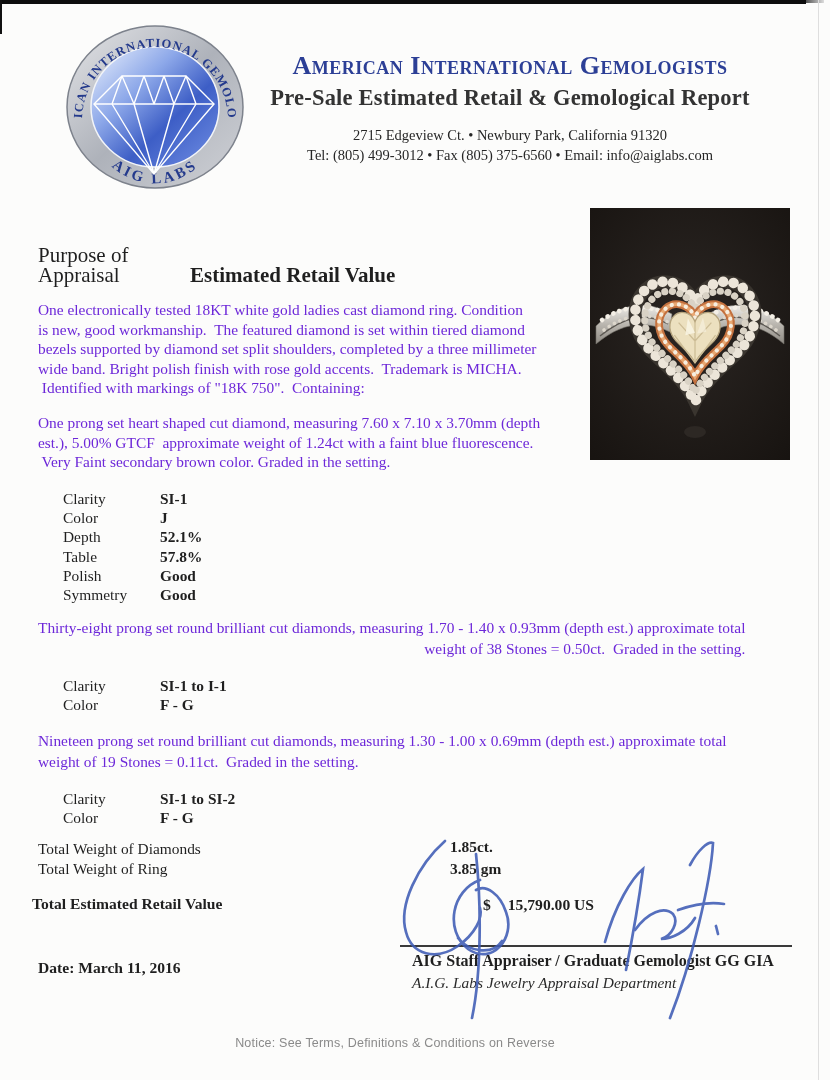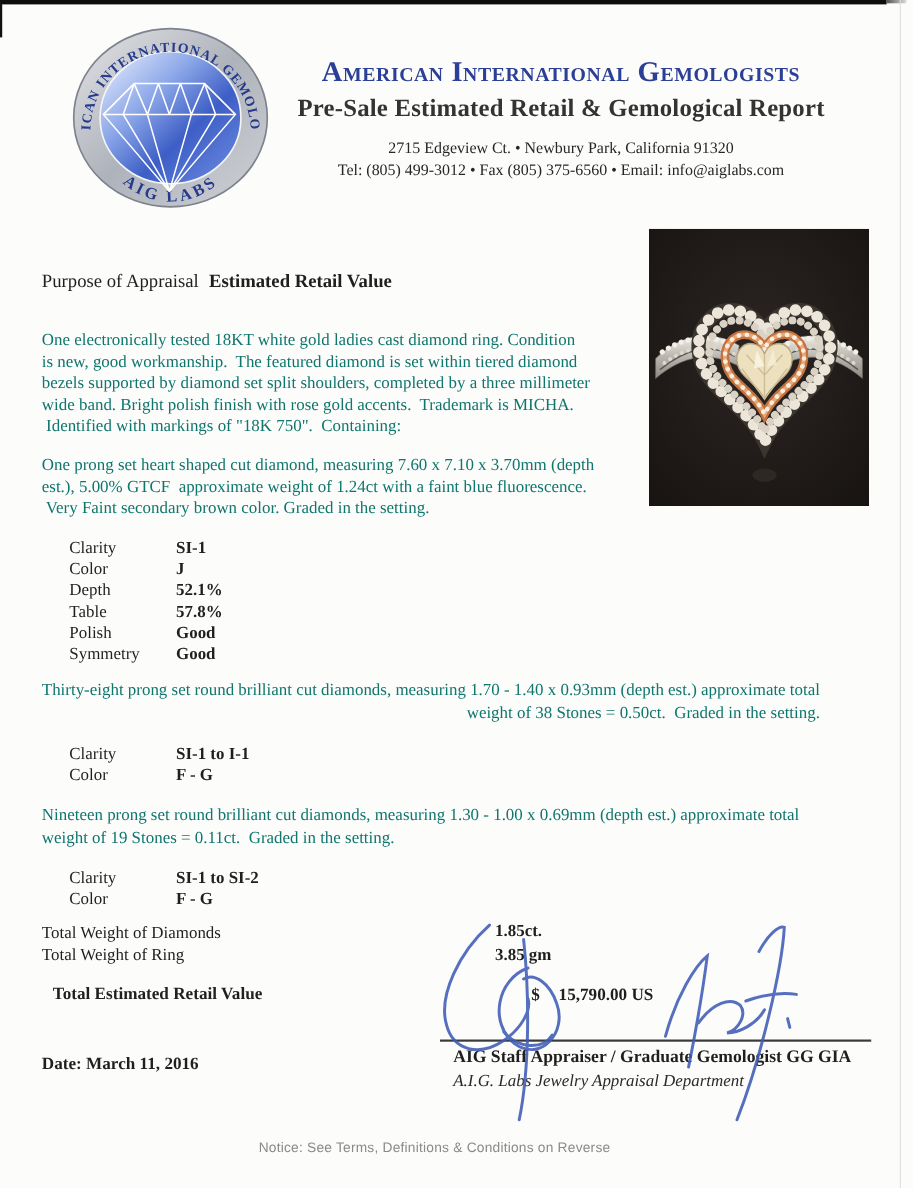--- a/index.html
+++ b/index.html
@@ -17,25 +17,25 @@
   
   .logo-wrap{position:absolute;left:64px;top:24px;width:182px;height:166px;}
   .masthead{position:absolute;left:250px;top:52px;width:520px;text-align:center;}
   .org-name{font-variant:small-caps;font-weight:bold;font-size:26px;letter-spacing:.5px;color:#2c3f96;line-height:1.1;}
   .report-title{font-weight:bold;font-size:22.5px;color:#333333;letter-spacing:.2px;margin-top:4px;}
   .address-line{font-size:14.5px;color:#262626;margin-top:16px;}
   .contact-line{font-size:14.5px;color:#262626;margin-top:3px;}
 
   
   .abs{position:absolute;}
-  .para{font-size:15.4px;white-space:pre;color:#0f766e;}
+  .para{font-size:15.4px;white-space:pre;color:#6d28d9;}
   .lh19{line-height:19.5px;}
   .lh21{line-height:21px;}
 
-  .meta-row{line-height:19.5px;font-size:17px;}
+  .meta-row{line-height:19.5px;font-size:21px;}
   .meta-label{display:inline-block;width:152px;}
   .meta-value{font-weight:bold;}
 
   .spec-row{line-height:19.2px;font-size:15.4px;}
   .spec-label{display:inline-block;width:97px;}
   .spec-value{font-weight:bold;}
 
   .totals-label{font-size:15.4px;line-height:20.5px;}
   .totals-value{font-weight:bold;font-size:15.4px;line-height:20.5px;}
   .retail-label{font-weight:bold;font-size:15.6px;}
@@ -194,21 +194,21 @@
   <div class="abs" style="left:63px;top:789px;">
     <div class="spec-row"><span class="spec-label">Clarity</span><span class="spec-value">SI-1 to SI-2</span></div>
     <div class="spec-row"><span class="spec-label">Color</span><span class="spec-value">F - G</span></div>
   </div>
 
   <div class="abs totals-label" style="left:38px;top:839px;">Total Weight of Diamonds</div>
   <div class="abs totals-value" style="left:450px;top:837px;width:146px;">1.85ct.</div>
   <div class="abs totals-label" style="left:38px;top:859px;">Total Weight of Ring</div>
   <div class="abs totals-value" style="left:450px;top:859px;width:146px;">3.85 gm</div>
 
-  <div class="abs retail-label" style="left:48px;top:895px;">Total Estimated Retail Value</div>
+  <div class="abs retail-label" style="left:32px;top:895px;">Total Estimated Retail Value</div>
   <div class="abs retail-value" style="left:483px;top:896px;">
     <span class="retail-currency">$</span><span>15,790.00 US</span>
   </div>
 
   <div class="abs date-line" style="left:38px;top:959px;">Date: March 11, 2016</div>
 
   <div class="sig-line"></div>
   <div class="abs appraiser-line" style="left:412px;top:952px;">AIG Staff Appraiser / Graduate Gemologist GG GIA</div>
   <div class="abs department-line" style="left:412px;top:974px;">A.I.G. Labs Jewelry Appraisal Department</div>
 

